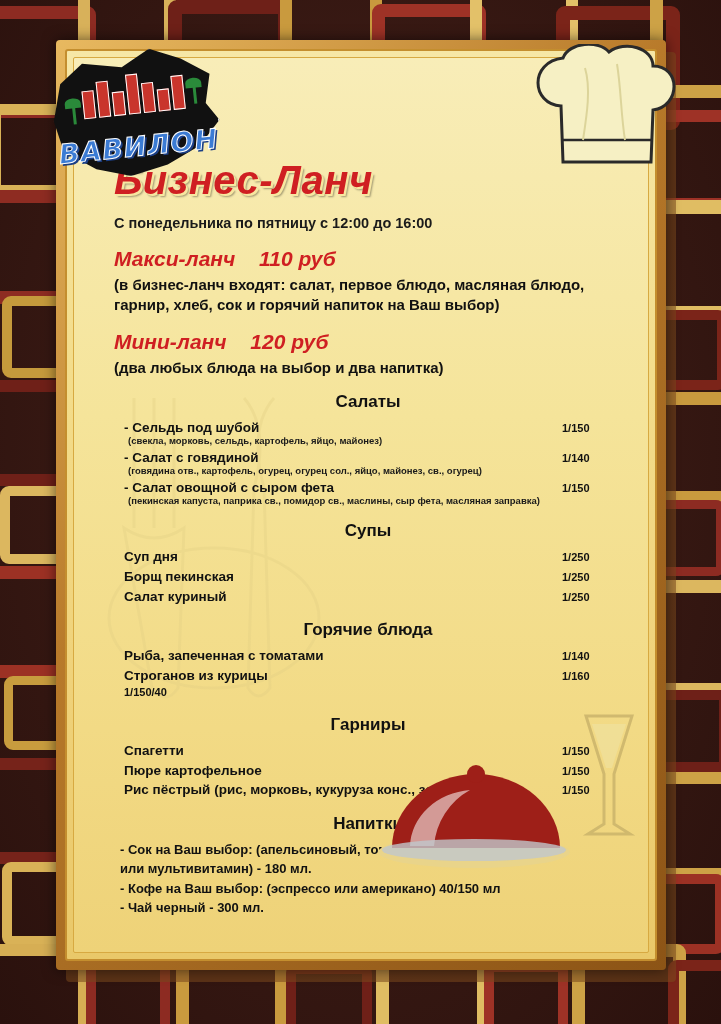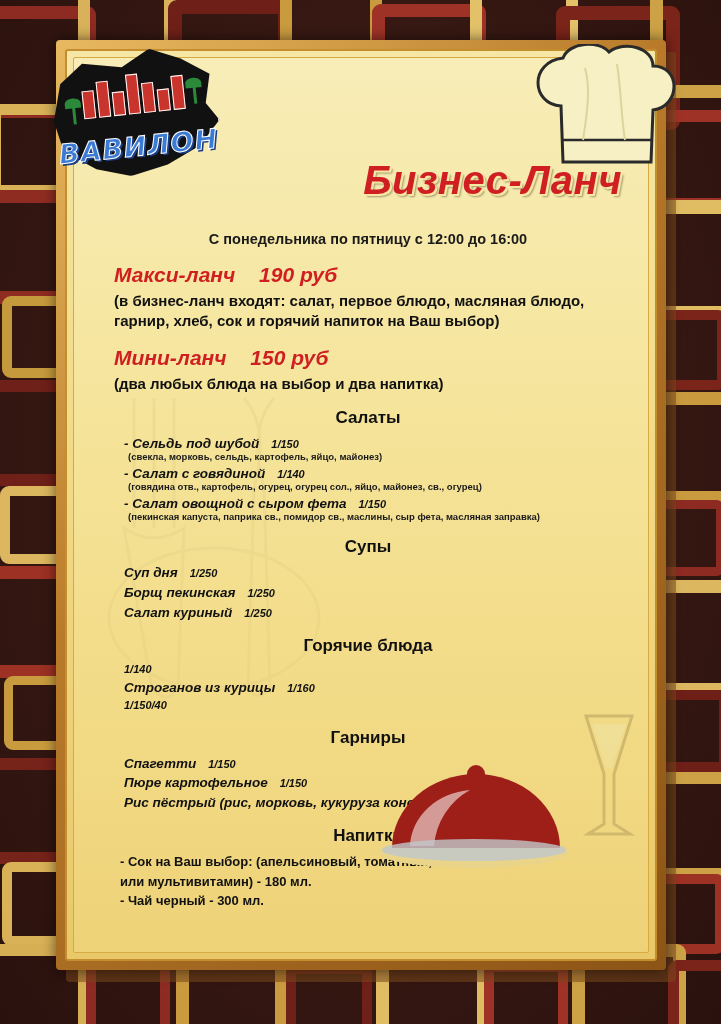--- a/index.html
+++ b/index.html
@@ -71,48 +71,47 @@
   }
   .logo-top i{display:block;background:#c9352c;border:1px solid #fff;}
   .palm{position:absolute;width:16px;height:26px;}
   .palm:before{content:"";position:absolute;left:7px;top:6px;width:3px;height:20px;background:#2a8a3a;}
   .palm:after{content:"";position:absolute;left:0;top:0;width:16px;height:10px;background:#2a8a3a;border-radius:50% 50% 0 0;}
   
   .hat{position:absolute;right:36px;top:44px;width:160px;height:140px;z-index:8;}
   
   .content{position:absolute;left:40px;right:26px;top:100px;}
   h1.title{
-    margin:0;text-align:right;
+    margin:0;text-align:left;
     font-family:"Liberation Sans", sans-serif;
     font-size:40px;font-weight:bold;font-style:italic;color:#cf1f22;
     text-shadow:2px 2px 0 #f7e7a0, 3px 3px 2px rgba(0,0,0,.35);
     letter-spacing:.5px;
   }
   .subtitle{
-    text-align:center;font-size:14.5px;font-weight:bold;color:#1a1a1a;margin-top:28px;
+    text-align:left;font-size:14.5px;font-weight:bold;color:#1a1a1a;margin-top:12px;
   }
   .plan{
     margin-top:16px;
     font-size:21px;font-weight:bold;font-style:italic;color:#cf1f22;
     text-shadow:1px 1px 0 #f7e7a0;
   }
   .plan .price{margin-left:18px;}
   .plan-desc{
     font-size:15px;font-weight:bold;color:#111;line-height:1.35;margin-top:4px;
   }
   .plan2{margin-top:14px;}
   .section-h{
     text-align:center;font-size:17px;font-weight:bold;color:#111;margin:14px 0 6px;
   }
   .rows{font-size:0;}
   .row{
-    display:flex;align-items:baseline;
+    display:flex;align-items:baseline;justify-content:space-between;
     font-size:13.5px;font-weight:bold;color:#111;line-height:1.45;
     padding:0 4px 0 10px;
-    font-style:italic;
   }
   .row .nm{padding-right:12px;}
   .row .pr{font-size:11px;font-weight:bold;white-space:nowrap;min-width:56px;text-align:left;}
   .ing{
     font-size:9.5px;font-weight:bold;color:#1a1a1a;padding-left:14px;margin-top:-2px;line-height:1.3;
   }
   .drinks{font-size:13px;font-weight:bold;color:#111;line-height:1.5;padding-left:6px;margin-top:4px;}
   
   .dome{position:absolute;left:300px;bottom:78px;width:210px;height:140px;z-index:3;}
   .glass{position:absolute;left:500px;bottom:110px;width:70px;height:130px;z-index:2;opacity:.85;}
@@ -173,27 +172,27 @@
         <ellipse cx="120" cy="230" rx="105" ry="70"></ellipse>
       </g>
     </svg>
 
     <div class="content">
       <h1 class="title">Бизнес-Ланч</h1>
       <div class="subtitle">С понедельника по пятницу с 12:00 до 16:00</div>
 
       <div class="plan">
         <span>Макси-ланч</span>
-        <span class="price">190 руб</span>
+        <span class="price">110 руб</span>
       </div>
       <div class="plan-desc">(в бизнес-ланч входят: салат, первое блюдо, масляная блюдо, гарнир, хлеб, сок и горячий напиток на Ваш выбор)</div>
 
       <div class="plan plan2">
         <span>Мини-ланч</span>
-        <span class="price">150 руб</span>
+        <span class="price">120 руб</span>
       </div>
       <div class="plan-desc">(два любых блюда на выбор и два напитка)</div>
 
       <div class="section-h">Салаты</div>
       <div class="rows">
         <div class="row">
             <span class="nm">- Сельдь под шубой</span>
             <span class="pr">1/150</span>
           </div>
         <div class="ing">(свекла, морковь, сельдь, картофель, яйцо, майонез)</div>
@@ -221,20 +220,21 @@
           </div>
         <div class="row">
             <span class="nm">Салат куриный</span>
             <span class="pr">1/250</span>
           </div>
       </div>
 
       <div class="section-h">Горячие блюда</div>
       <div class="rows">
         <div class="row">
+            <span class="nm">Рыба, запеченная с томатами</span>
             <span class="pr">1/140</span>
           </div>
         <div class="row">
             <span class="nm">Строганов из курицы</span>
             <span class="pr">1/160</span>
           </div>
         <div class="row">
             <span class="pr">1/150/40</span>
           </div>
       </div>
@@ -252,20 +252,21 @@
         <div class="row">
             <span class="nm">Рис пёстрый (рис, морковь, кукуруза конс., зелень)</span>
             <span class="pr">1/150</span>
           </div>
       </div>
 
       <div class="section-h">Напитки</div>
       <div class="drinks">
         <div>- Сок на Ваш выбор: (апельсиновый, томатный, яблочный</div>
         <div>или мультивитамин) - 180 мл.</div>
+        <div>- Кофе на Ваш выбор: (эспрессо или американо) 40/150 мл</div>
         <div>- Чай черный - 300 мл.</div>
       </div>
     </div>
 
     <svg class="glass" viewBox="0 0 70 130">
       <path d="M12 4 L58 4 L40 62 L40 112 L56 122 L14 122 L30 112 L30 62 Z" fill="none" stroke="#cbb46b" stroke-width="3"></path>
       <path d="M18 12 L52 12 L38 56 L32 56 Z" fill="#efe2a6" opacity=".6"></path>
     </svg>
 
     <svg class="dome" viewBox="0 0 210 140">

